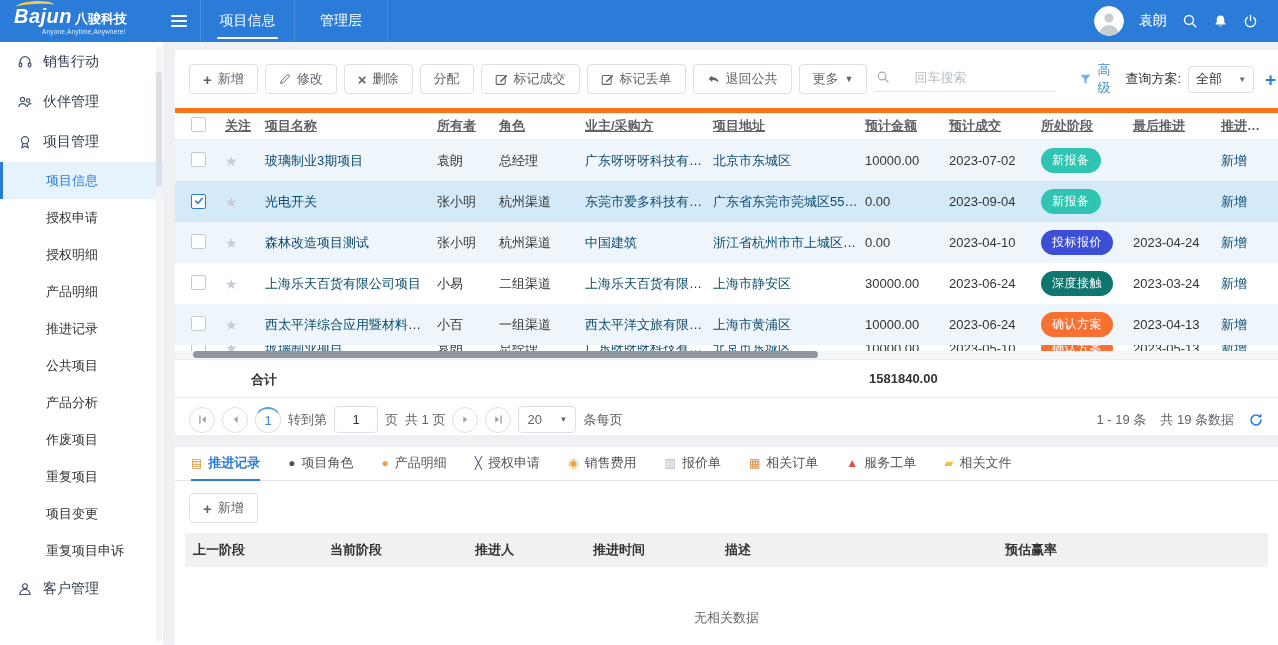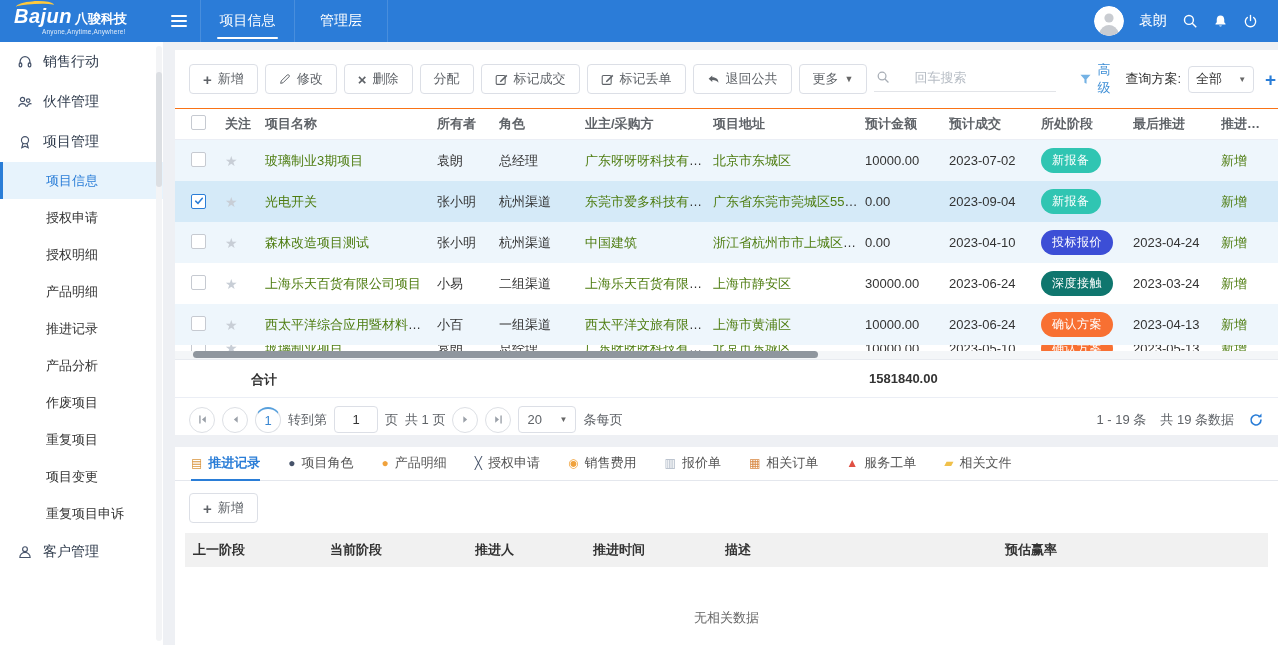--- a/index.html
+++ b/index.html
@@ -49,42 +49,42 @@
   .tsearch input{border:none;outline:none;font-size:13px;width:150px;font-family:inherit;color:#333;}
   .tsearch input::placeholder{color:#b6bcc4;}
   .tadv{display:flex;align-items:center;gap:5px;margin-left:16px;}
   .advlink{color:#3f8fd6;font-size:13px;}
   .qlabel{margin-left:8px;color:#333;font-size:13px;white-space:nowrap;}
   .qselect{min-width:66px;height:27px;border:1px solid #dcdfe6;border-radius:4px;display:inline-flex;align-items:center;justify-content:space-between;padding:0 7px;cursor:pointer;gap:8px;}
   .qselect .cch{font-size:8px;}
   .qplus{color:#2a7dd7;font-size:19px;font-weight:bold;cursor:pointer;line-height:1;margin-left:4px;}
   .qedit{color:#2a7dd7;display:flex;cursor:pointer;}
   
-  .thead{display:flex;align-items:center;height:32px;border-top:1px solid #f97316;border-bottom:1px solid #ebeef5;font-weight:bold;color:#5f6368;}
+  .thead{display:flex;align-items:center;height:32px;border-top:5px solid #f97316;border-bottom:1px solid #ebeef5;font-weight:bold;color:#5f6368;text-decoration:underline;}
   .cell{white-space:nowrap;overflow:hidden;text-overflow:ellipsis;padding-right:6px;}
   .c-check{flex:0 0 50px;padding-left:16px;}
   .c-star{flex:0 0 40px;}
   .c-name{flex:0 0 172px;}
   .c-owner{flex:0 0 62px;}
   .c-role{flex:0 0 86px;}
   .c-buyer{flex:0 0 128px;}
   .c-addr{flex:0 0 152px;}
   .c-amount{flex:0 0 84px;}
   .c-date{flex:0 0 92px;}
   .c-stage{flex:0 0 92px;}
   .c-last{flex:0 0 88px;}
   .c-push{flex:0 0 56px;}
   .trow{display:flex;align-items:center;height:41px;background:#fff;}
   .trow.stripe{background:#eef6fc;}
   .trow.selected{background:#d5eaf8;}
   .trow.clipped{height:6px;overflow:hidden;}
   .cbx{width:15px;height:15px;border:1px solid #c6cad1;border-radius:2px;background:#fff;display:inline-flex;align-items:center;justify-content:center;cursor:pointer;}
   .cbx.checked{border-color:#2a7dd7;}
   .star{color:#c8ced6;font-size:14px;cursor:pointer;}
-  .link{color:#4d7c0f;margin-top:20px;}
+  .link{color:#0c4a6e;margin-top:20px;}
   .badge{display:inline-block;padding:4px 11px;border-radius:13px;color:#fff;font-size:12px;letter-spacing:.5px;}
   .hscroll{height:8px;background:#f4f6f8;position:relative;}
   .hthumb{position:absolute;left:18px;top:0;width:625px;height:7px;background:#8f969e;border-radius:4px;cursor:pointer;}
   .total-row{position:relative;height:38px;border-top:1px solid #e8ebf0;}
   .total-label{position:absolute;left:76px;top:11px;font-weight:bold;color:#333;}
   .total-value{position:absolute;left:694px;top:11px;font-weight:bold;color:#333;}
   
   .pager{height:44px;display:flex;align-items:center;gap:7px;padding:0 14px;border-top:1px solid #ebeef5;color:#5f6368;}
   .pbtn{width:26px;height:26px;border-radius:50%;border:1px solid #dde0e5;background:#fff;color:#9aa0a8;display:inline-flex;align-items:center;justify-content:center;cursor:pointer;padding:0;}
   .pbtn.pcur{color:#3a87d2;font-size:13px;border-top:2px solid #58a0dc;}
@@ -208,20 +208,23 @@
         <div class="side-sub">
           <span>授权明细</span>
         </div>
         <div class="side-sub">
           <span>产品明细</span>
         </div>
         <div class="side-sub">
           <span>推进记录</span>
         </div>
         <div class="side-sub">
+          <span>公共项目</span>
+        </div>
+        <div class="side-sub">
           <span>产品分析</span>
         </div>
         <div class="side-sub">
           <span>作废项目</span>
         </div>
         <div class="side-sub">
           <span>重复项目</span>
         </div>
         <div class="side-sub">
           <span>项目变更</span>

